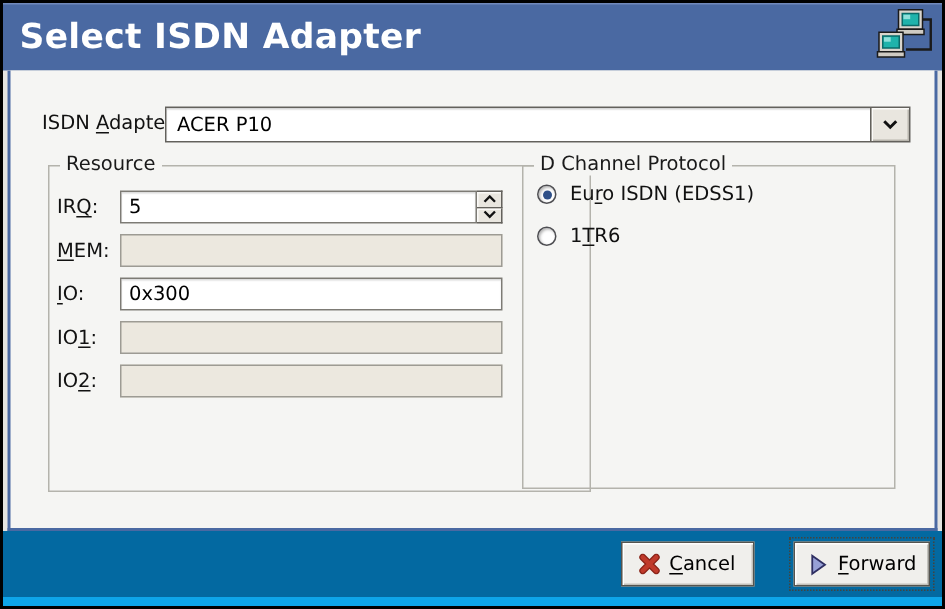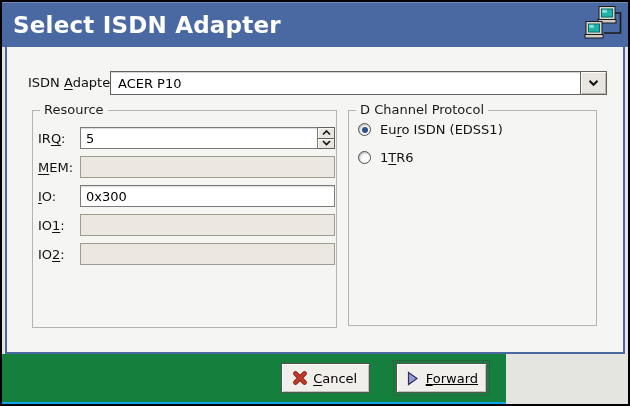--- a/index.html
+++ b/index.html
@@ -17,46 +17,46 @@
   .lblpart{white-space:pre;}
   .mn{text-decoration:underline;text-underline-offset:2px;}
 
   .adapter-label{position:absolute;left:21px;top:28px;font-size:13px;color:#111;}
   .combo{position:absolute;left:103px;top:24px;width:497px;height:24px;background:#fff;border:1px solid #63615c;box-shadow:inset 0 1px 1px rgba(0,0,0,.18);display:flex;align-items:center;}
   .combo-text{flex:1;font-size:13px;color:#000;padding-left:7px;}
   .combo-btn{width:26px;height:22px;margin-right:0;background:#e9e6df;border-left:1px solid #63615c;box-shadow:inset 1px 1px 0 #fbfaf8,inset -1px -1px 0 #b9b6ae;display:flex;align-items:center;justify-content:center;cursor:pointer;}
 
   .fieldset{position:absolute;border:1px solid #b4b3ac;background:transparent;}
   .fieldset .legend{position:absolute;top:-9px;left:7px;background:#f5f5f3;padding:0 4px;font-size:13px;color:#1a1a1a;}
-  .fs-resource{left:25px;top:63px;width:305px;height:218px;padding-left:28px;}
+  .fs-resource{left:25px;top:63px;width:362px;height:218px;padding-left:28px;}
   .fs-protocol{left:341px;top:63px;width:249px;height:216px;}
 
   .res-row{position:absolute;left:5px;width:297px;height:22px;display:flex;align-items:center;}
   .res-label{width:42px;font-size:13px;color:#111;}
   .txt{height:22px;border:1px solid #7d7b75;background:#fff;font-size:13px;padding:0 5px;color:#000;box-shadow:inset 0 1px 1px rgba(0,0,0,.15);outline:none;}
   .txt.full{width:255px;}
   .txt.disabled{background:#ece8df;border-color:#9d9b94;box-shadow:none;}
   .spin-wrap{display:flex;width:255px;}
   .txt.spin-txt{width:238px;}
   .spinners{width:17px;height:22px;display:flex;flex-direction:column;}
   .spin-btn{flex:1;background:#e9e6df;border:1px solid #63615c;border-left:none;display:flex;align-items:center;justify-content:center;cursor:pointer;box-shadow:inset 1px 1px 0 #fbfaf8;}
   .spin-btn + .spin-btn{border-top:none;}
 
   .radio-row{position:absolute;left:9px;display:flex;align-items:center;cursor:pointer;}
   .radio{width:13px;height:13px;border-radius:50%;border:1px solid #4e4e52;background:#fff;box-shadow:inset 1px 1px 2px rgba(0,0,0,.3);display:flex;align-items:center;justify-content:center;}
   .radio .dot{width:6px;height:6px;border-radius:50%;background:#2e4f88;display:none;}
   .radio.sel .dot{display:block;}
   .radio-label{margin-left:9px;font-size:13px;color:#111;}
 
   
-  .btnbar{position:absolute;left:0;top:352px;width:504px;height:50px;background:#15803d;border-bottom:2px solid #0ea5e9;display:flex;align-items:center;justify-content:flex-end;}
+  .btnbar{position:absolute;left:0;top:352px;width:626px;height:50px;background:#0369a1;border-bottom:6px solid #0ea5e9;display:flex;align-items:center;justify-content:flex-end;}
   .btn{height:30px;display:inline-flex;align-items:center;justify-content:center;gap:6px;background:#f0efec;border:1px solid #55544f;box-shadow:inset 1px 1px 0 #ffffff,inset -1px -1px 0 #c3c2bc;font-size:13px;color:#000;cursor:pointer;padding:0 8px;}
   .btn-cancel{min-width:89px;margin-right:26px;}
   .btn-back{min-width:85px;margin-right:9px;}
-  .btn-forward{min-width:72px;margin-right:19px;outline:1px dotted #44443f;outline-offset:2px;text-decoration:underline;}
+  .btn-forward{min-width:72px;margin-right:8px;outline:1px dotted #44443f;outline-offset:2px;}
 </style>
 </head>
 <body>
 
 <div class="dialog">
 
   <div class="titlebar">
     <span class="title">Select ISDN Adapter</span>
     <span class="title-icon">
       <svg width="40" height="42" viewBox="0 0 40 42">

